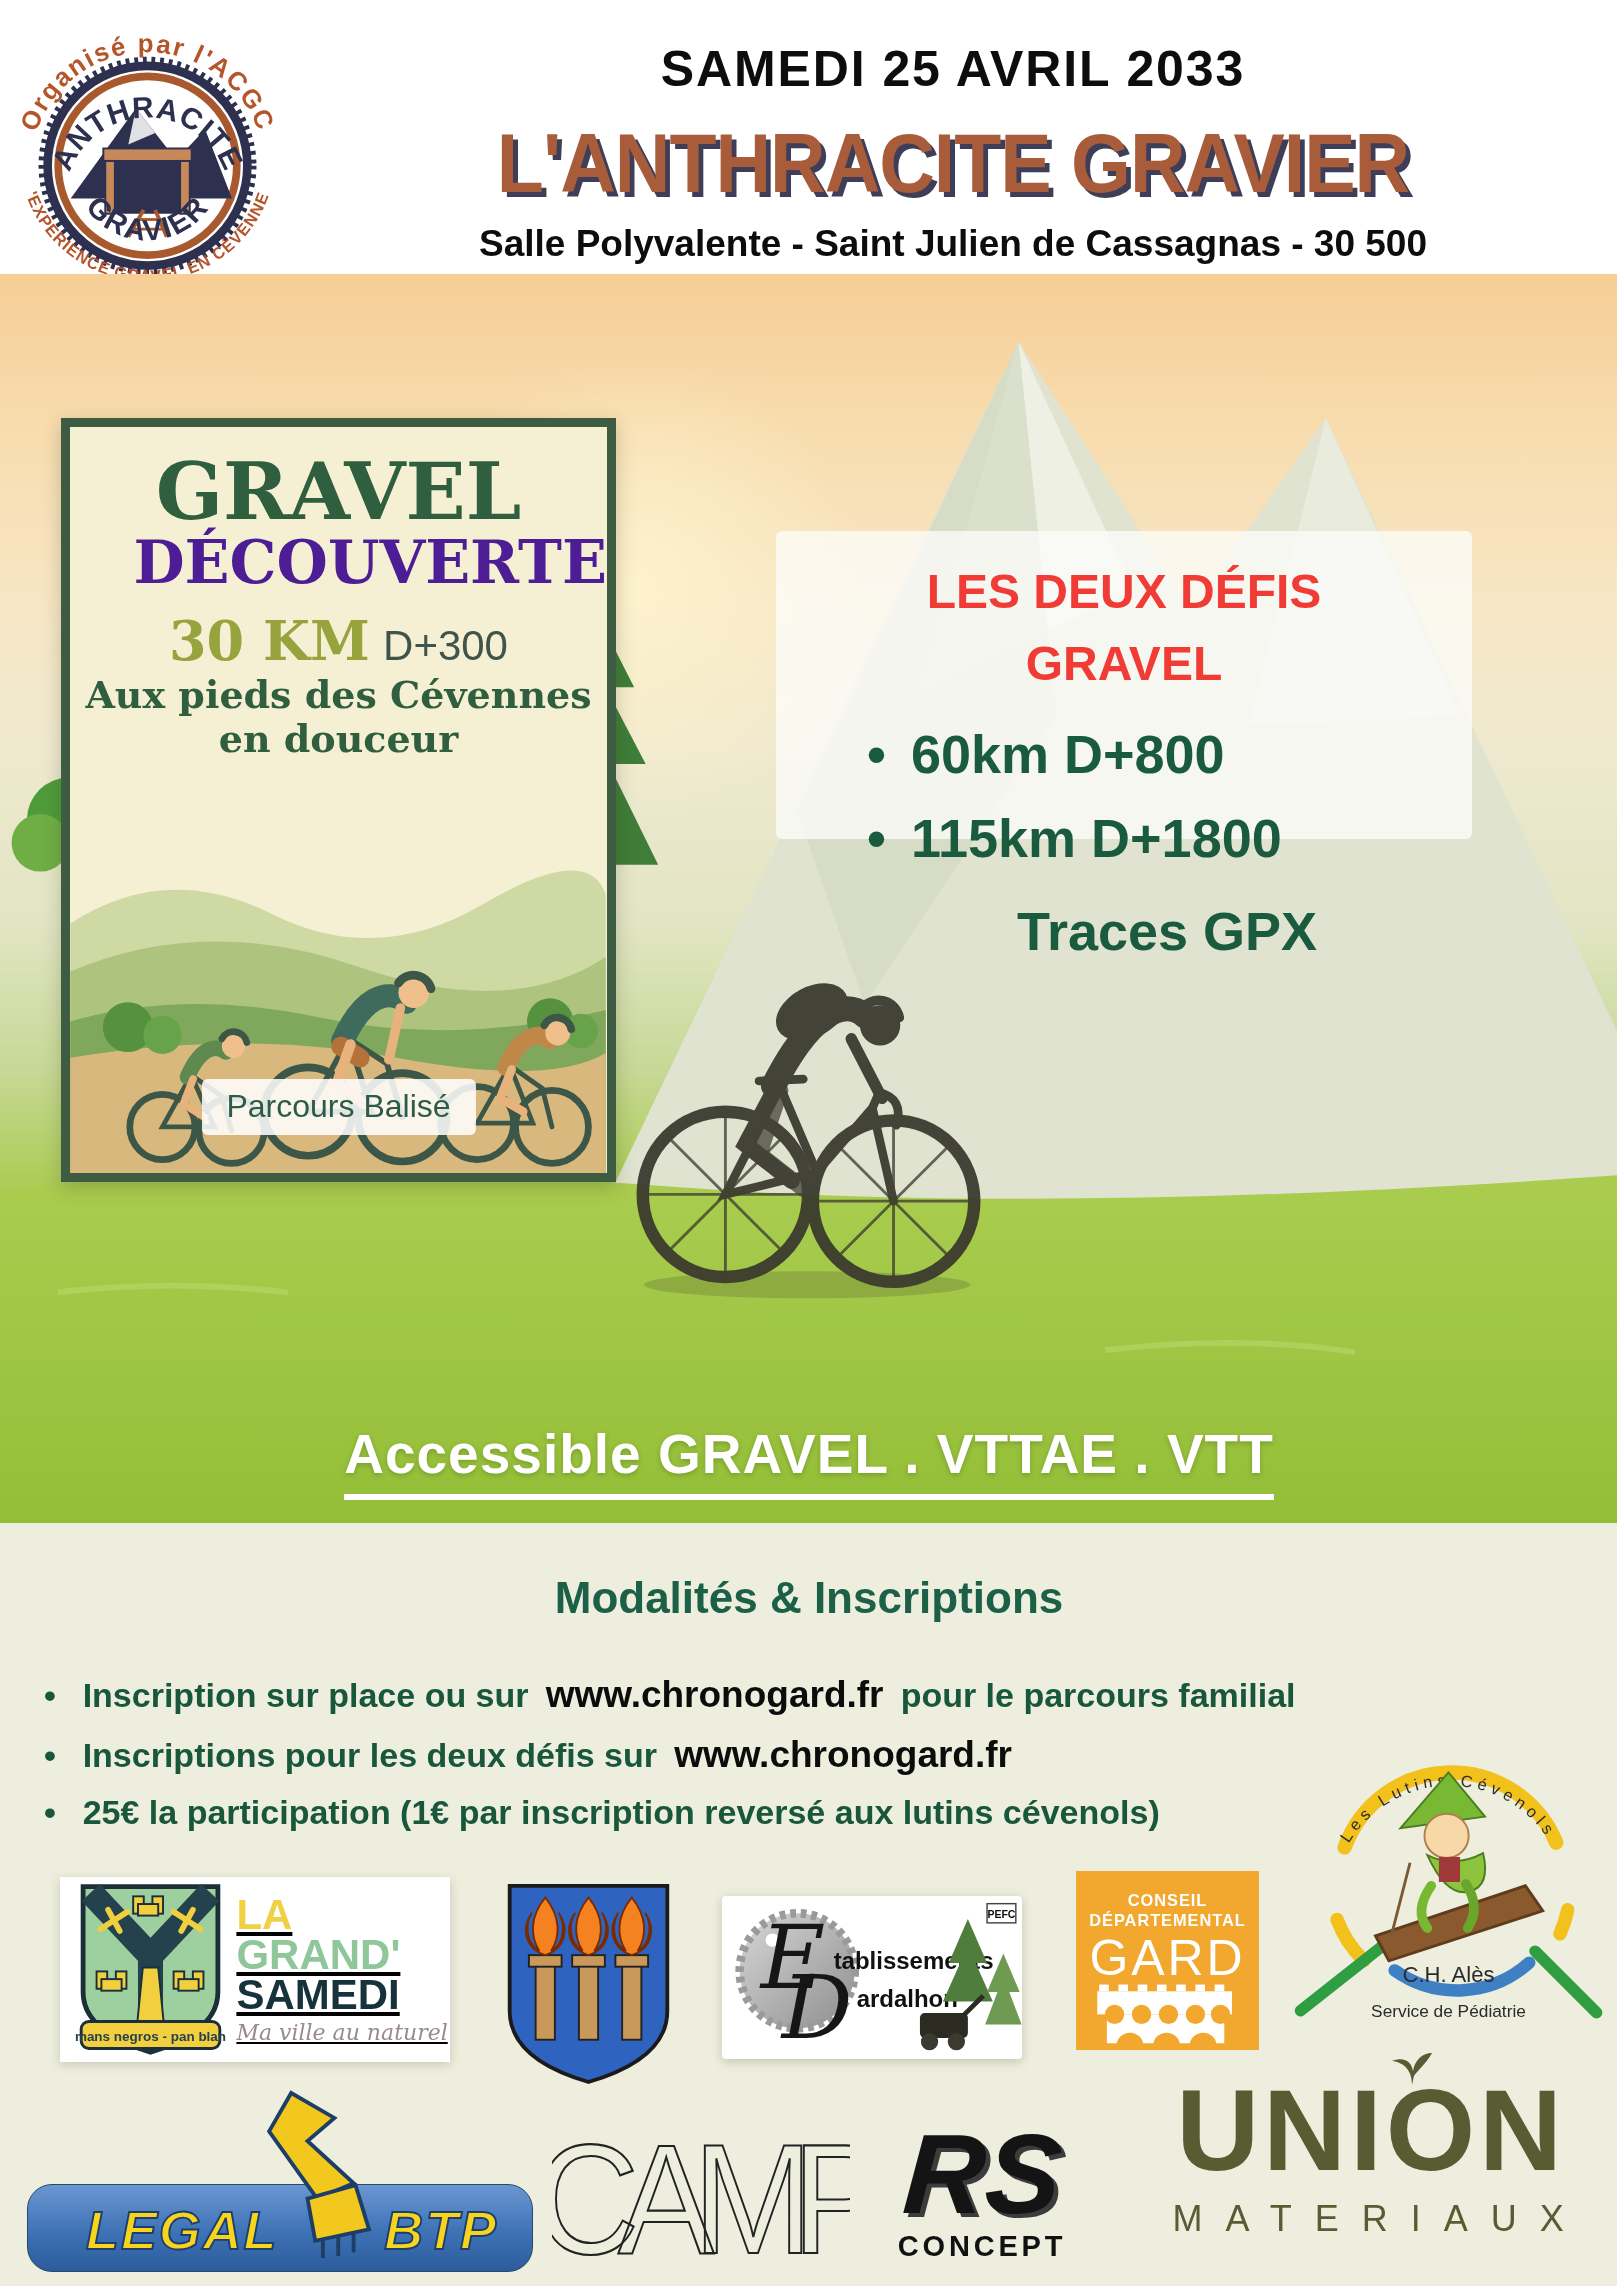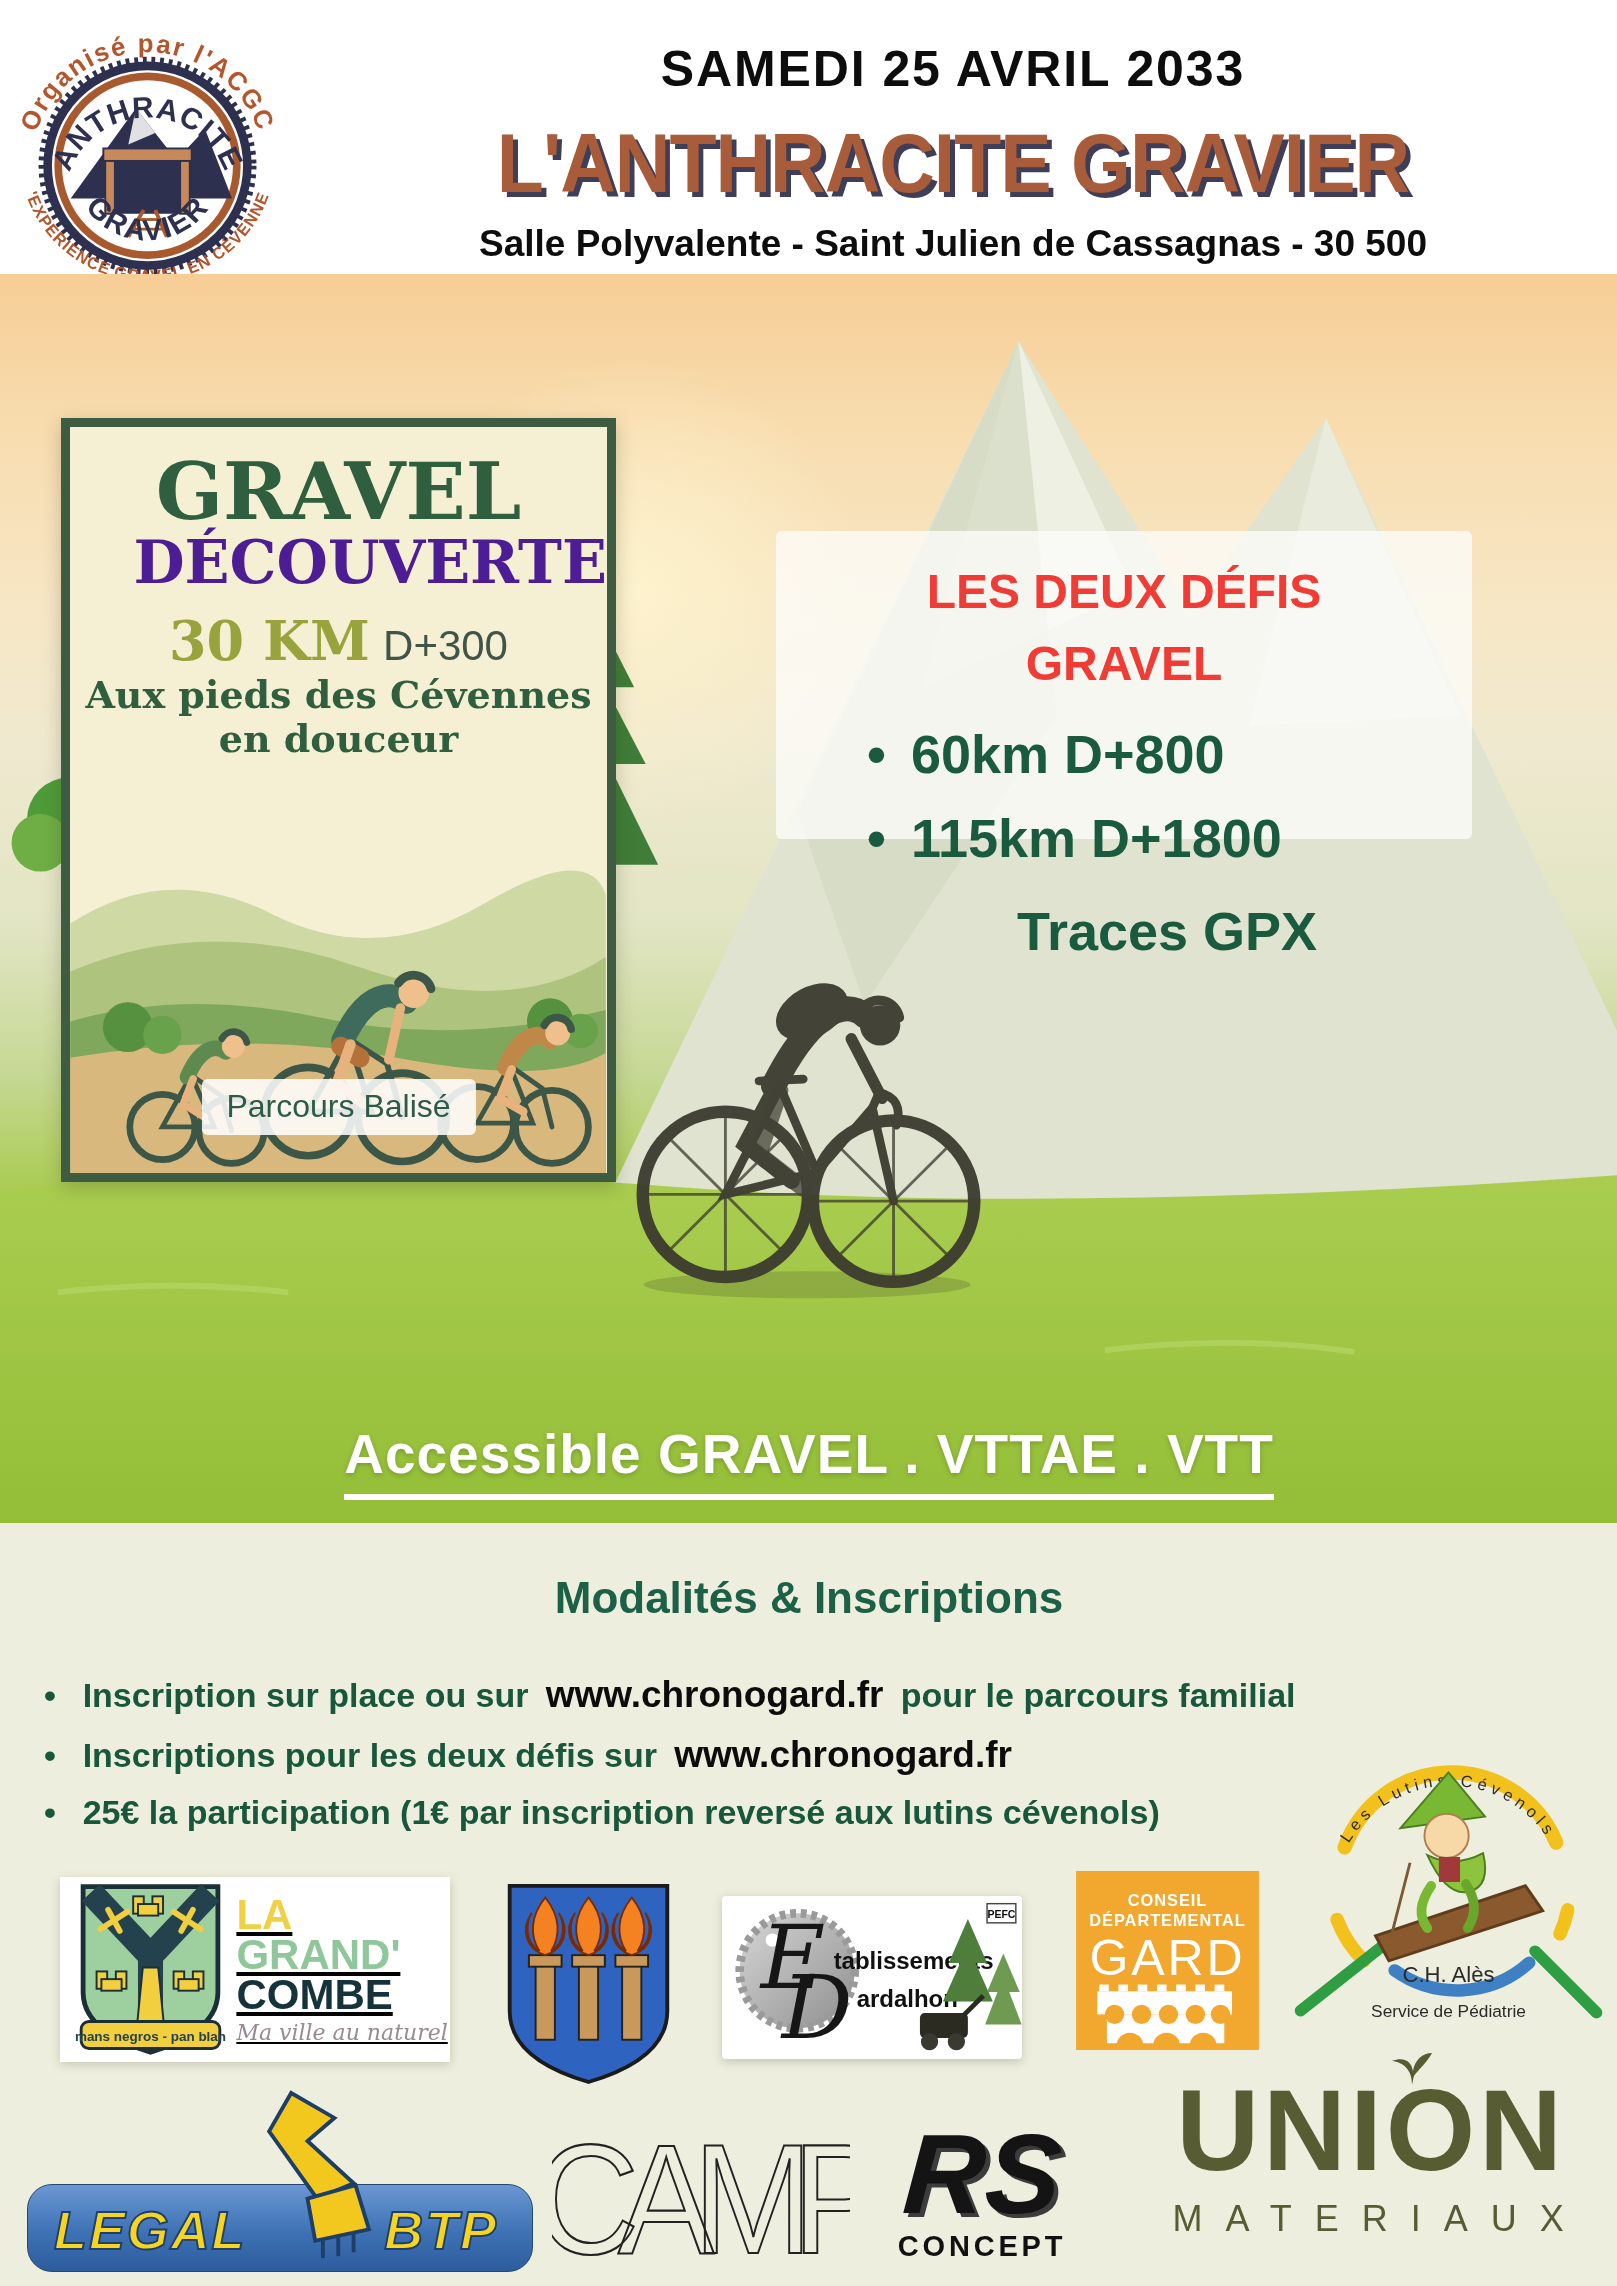--- a/index.html
+++ b/index.html
@@ -70,21 +70,21 @@
 
   .torch{left:502px;top:357px;width:173px;height:207px;}
   .dardalhon{left:722px;top:373px;width:300px;height:163px;border-radius:3.8px;}
   .gard{left:1076px;top:348px;width:183px;height:179px;}
 
   .legal{left:27px;top:562px;width:504px;height:197px;}
   .legal-box{left:0;bottom:9.6px;width:504px;height:86px;border-radius:25px;
              background:linear-gradient(180deg,#6b97d2 0%,#3e72b5 55%,#2d5c9c 100%);
              border:1.9px solid #24486e;}
   .legal-word{top:13.4px;font-size:54px;font-weight:bold;font-style:italic;color:#f8d41d;
-              -webkit-text-stroke:1.9px #1c3f6e;letter-spacing:1.9px;}
+              -webkit-text-stroke:1.9px #1c3f6e;letter-spacing:1.9px;margin-left:32px;}
   .legal-w1{left:27px;} .legal-w2{right:33px;}
   .legal-arm{left:173px;top:0;width:192px;height:183px;}
 
   .camp{left:552px;top:576px;width:298px;height:178px;}
   .rs{left:869px;top:598px;width:226px;height:161px;text-align:center;}
   .rs-name{font-size:113px;font-weight:bold;font-style:italic;color:#141414;line-height:.95;
            display:inline-block;transform:skewX(-4deg);text-shadow:4.8px 3.8px 0 #3c3c3c;}
   .rs-sub{margin-top:1.9px;font-size:29px;font-weight:bold;color:#111;letter-spacing:3.8px;}
 
   .union{left:1138px;top:550px;width:466px;height:202px;text-align:center;}
@@ -382,21 +382,21 @@
             <line x1="36" y1="32" x2="48" y2="54"></line>
           <line x1="132" y1="52" x2="104" y2="34"></line>
             <line x1="124" y1="32" x2="112" y2="54"></line>
         </g>
         <rect x="8" y="148" width="144" height="28" rx="8" fill="#f2cf3e" stroke="#1b2f38" stroke-width="3"></rect>
         <text x="80" y="168" text-anchor="middle" font-size="14" font-weight="bold" fill="#24414e">mans negros - pan blan</text>
       </svg>
       <div class="gc-text">
         <div class="gc-l1">LA</div>
         <div class="gc-l2">GRAND'</div>
-        <div class="gc-l3">COMBE</div>
+        <div class="gc-l3">SAMEDI</div>
         <div class="gc-tag">Ma ville au naturel</div>
       </div>
     </div>
 
     <svg class="abs torch" viewBox="0 0 180 215">
       <path d="M8,6 H172 V136 Q172,186 90,210 Q8,186 8,136 Z" fill="#2f63c0" stroke="#1b1b1b" stroke-width="4"></path>
       <g>
         <g transform="translate(45,0)">
           <rect x="-10" y="88" width="20" height="78" fill="#c9995c" stroke="#222" stroke-width="2"></rect>
           <rect x="-17" y="78" width="34" height="12" fill="#c9995c" stroke="#222" stroke-width="2"></rect>

